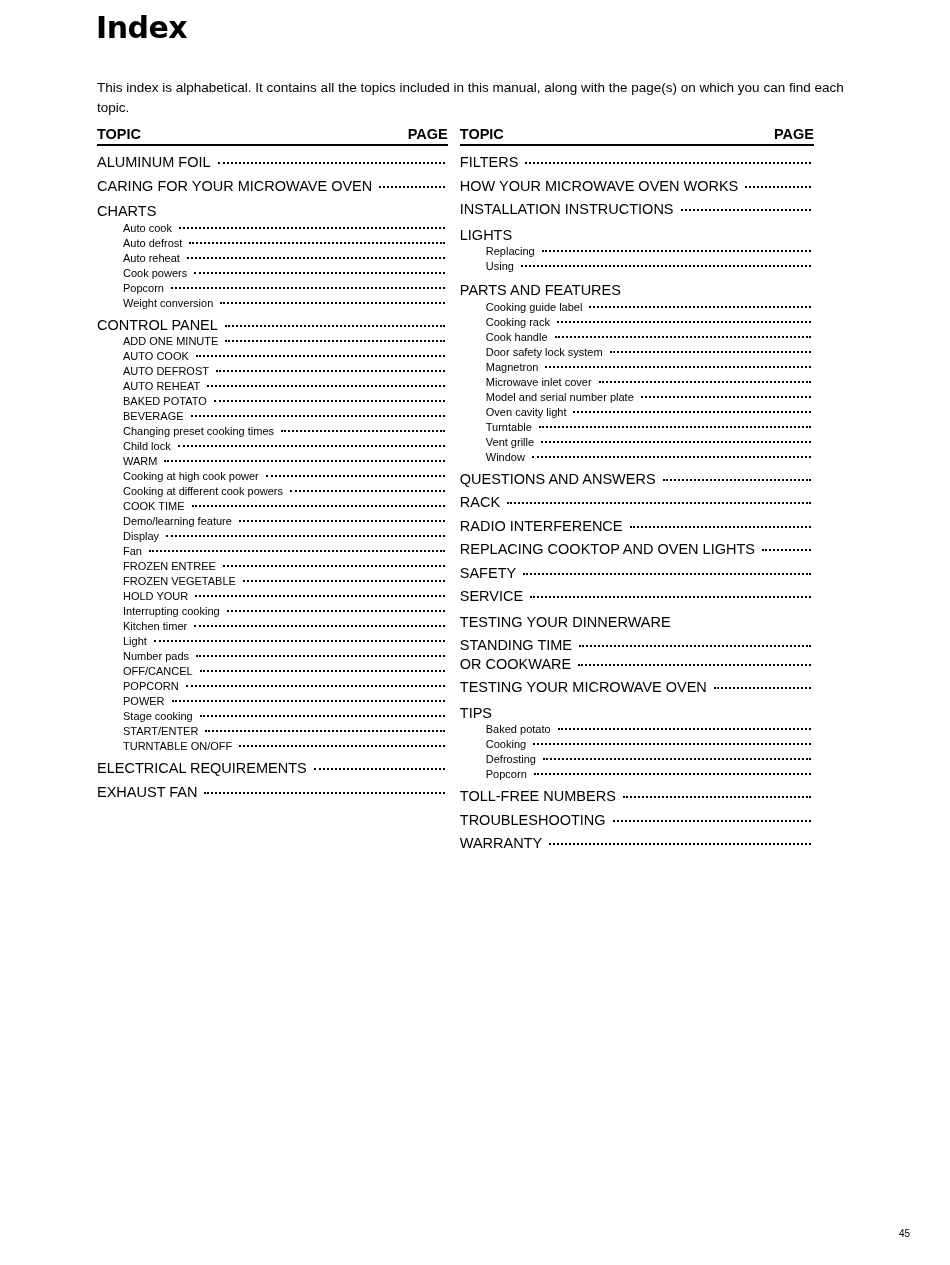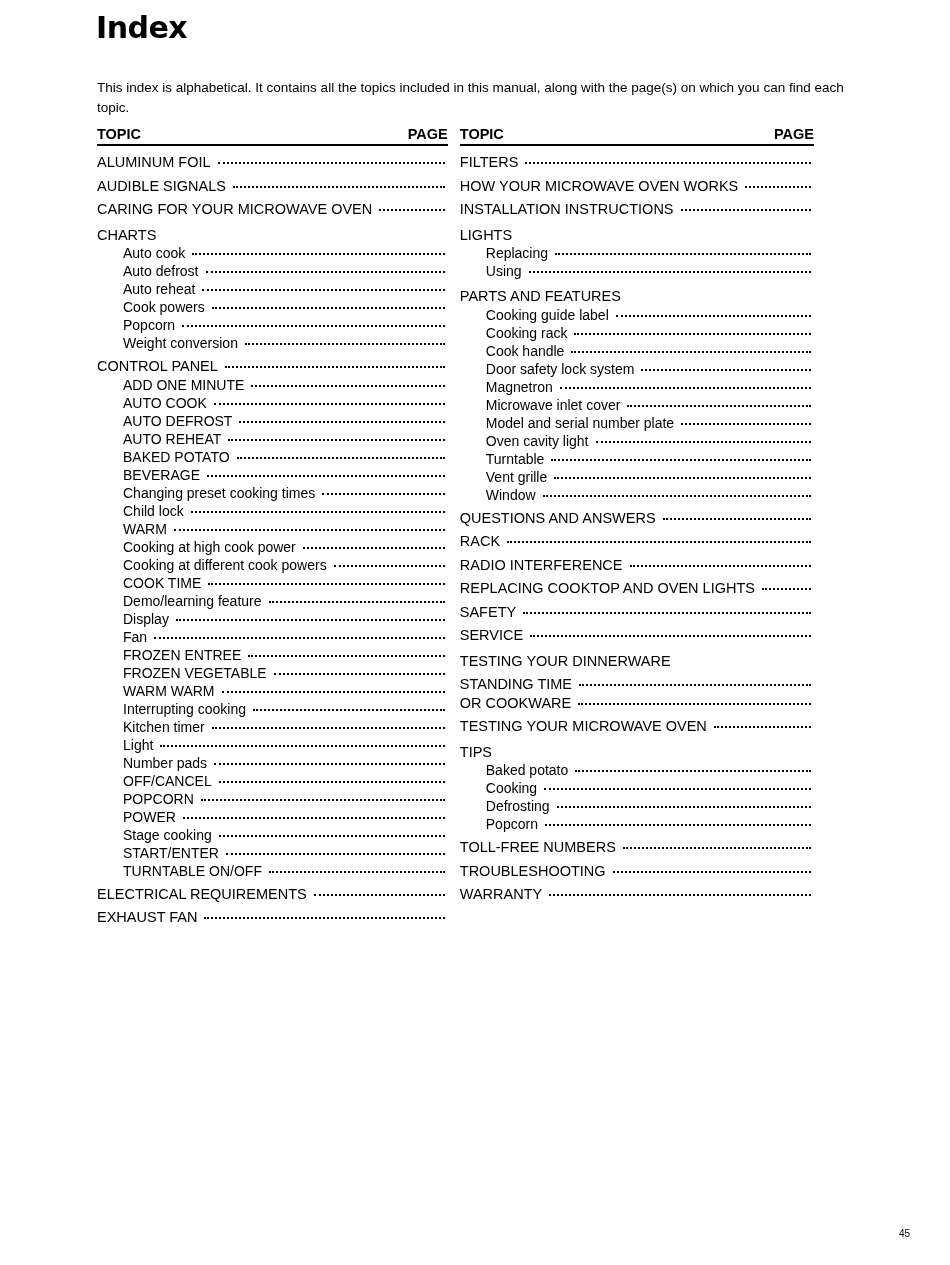--- a/index.html
+++ b/index.html
@@ -73,21 +73,21 @@
   }
   .entry {
     display: flex;
     align-items: baseline;
     font-size: 14.5px;
     line-height: 1.0;
     margin-top: 9px;
     white-space: nowrap;
   }
   .entry.sub {
-    font-size: 14px;
+    font-size: 11px;
     margin-top: 4px;
     padding-left: 26px;
   }
   .entry.group {
     margin-top: 11px;
   }
   .entry .label {
     flex: 0 0 auto;
     padding-right: 4px;
   }
@@ -134,25 +134,20 @@
         <span>TOPIC</span>
         <span>PAGE</span>
       </div>
       <ul class="entries">
           <li class="entry">
             <span class="label">ALUMINUM FOIL</span>
             <span class="leader"></span>
             <span class="page">41</span>
           </li>
           <li class="entry">
-            <span class="label">AUDIBLE SIGNALS</span>
-            <span class="leader"></span>
-            <span class="page">14</span>
-          </li>
-          <li class="entry">
             <span class="label">CARING FOR YOUR MICROWAVE OVEN</span>
             <span class="leader"></span>
             <span class="page">37</span>
           </li>
           <li class="entry group heading-only">
             <span class="label">CHARTS</span>
           </li>
           <li class="entry sub">
             <span class="label">Auto cook</span>
             <span class="leader"></span>
@@ -267,21 +262,21 @@
             <span class="label">FROZEN ENTREE</span>
             <span class="leader"></span>
             <span class="page">35</span>
           </li>
           <li class="entry sub">
             <span class="label">FROZEN VEGETABLE</span>
             <span class="leader"></span>
             <span class="page">34</span>
           </li>
           <li class="entry sub">
-            <span class="label">WARM WARM</span>
+            <span class="label">HOLD YOUR</span>
             <span class="leader"></span>
             <span class="page">36</span>
           </li>
           <li class="entry sub">
             <span class="label">Interrupting cooking</span>
             <span class="leader"></span>
             <span class="page">14</span>
           </li>
           <li class="entry sub">
             <span class="label">Kitchen timer</span>

